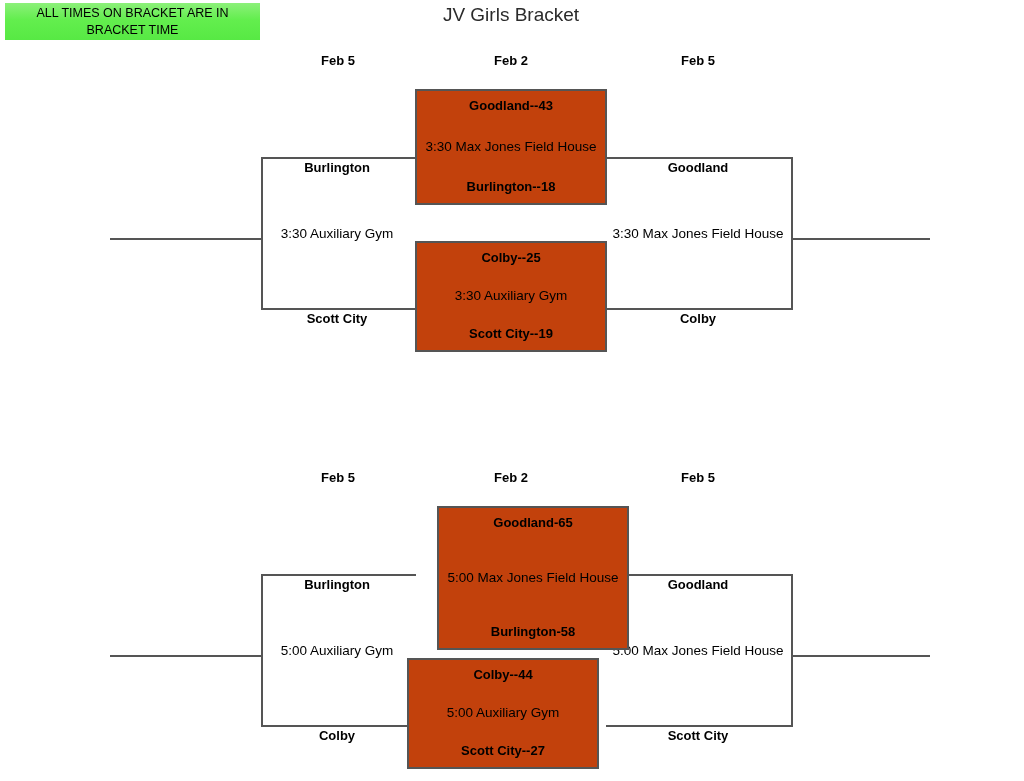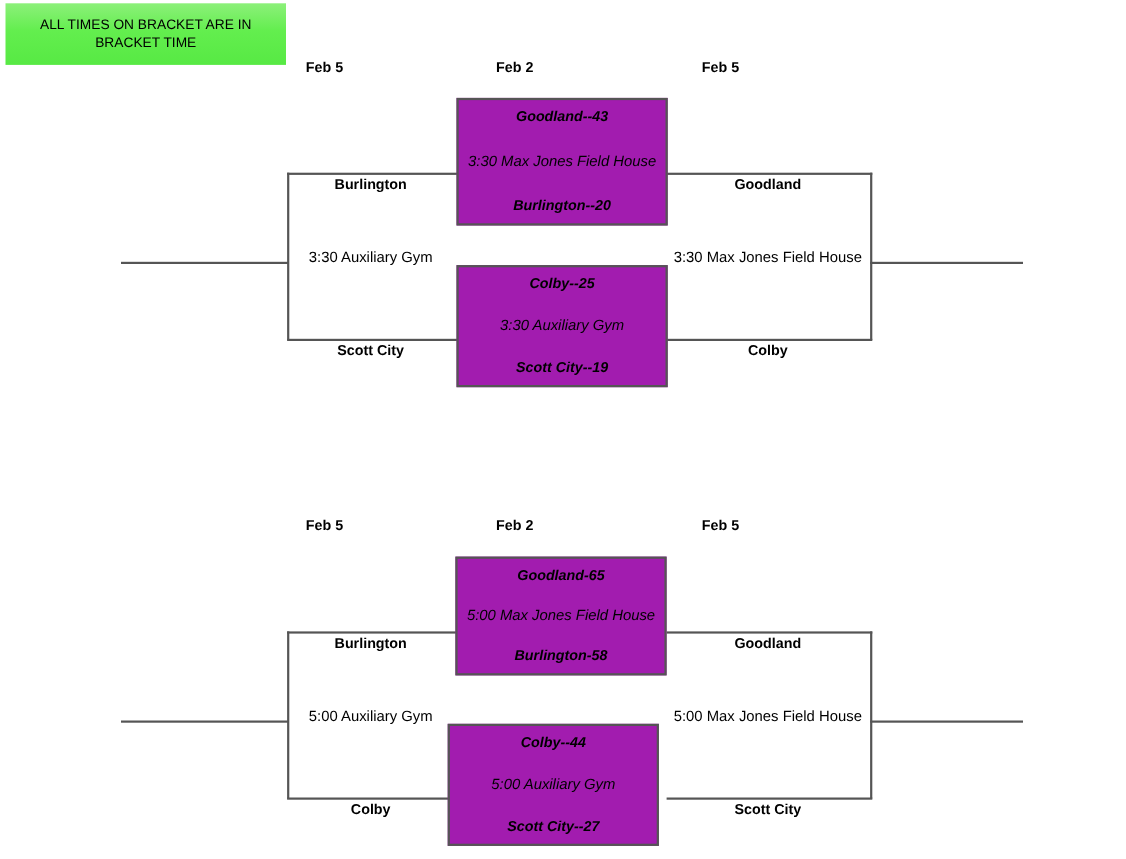--- a/index.html
+++ b/index.html
@@ -23,21 +23,21 @@
     width: 1024px;
     height: 781px;
   }
 
   
   .notice {
     position: absolute;
     left: 5px;
     top: 3px;
     width: 255px;
-    height: 56px;
+    height: 37px;
     background: linear-gradient(to bottom, #8cf07a 0%, #63ee4e 45%, #57e944 100%);
     display: flex;
     flex-direction: column;
     align-items: center;
     justify-content: center;
     text-align: center;
     font-size: 12.5px;
     line-height: 17px;
     color: #000;
   }
@@ -50,21 +50,21 @@
     text-align: center;
     font-size: 19px;
     color: #2b2b2b;
     white-space: nowrap;
   }
 
   
   .round-date {
     position: absolute;
     width: 120px;
-    text-align: left;
+    text-align: center;
     font-size: 13px;
     font-weight: bold;
     color: #000;
   }
 
   
   .hline {
     position: absolute;
     height: 0;
     border-top: 2px solid #555555;
@@ -72,28 +72,27 @@
   .vline {
     position: absolute;
     width: 0;
     border-left: 2px solid #555555;
   }
 
   
   .game-box {
     position: absolute;
     border: 2px solid #555555;
-    background: #a21caf;
+    background: #c2410c;
     box-sizing: border-box;
     display: flex;
     flex-direction: column;
     justify-content: space-between;
     align-items: center;
     padding: 7px 4px 9px 4px;
-    font-style: italic;
   }
   .game-box .team {
     font-size: 13px;
     font-weight: bold;
     white-space: nowrap;
   }
   .game-box .venue {
     font-size: 13.5px;
     font-weight: normal;
     white-space: nowrap;
@@ -120,20 +119,21 @@
 </head>
 <body>
 
 <div class="stage">
 
   <div class="notice">
     <span>ALL TIMES ON BRACKET ARE IN</span>
     <span>BRACKET TIME</span>
   </div>
 
+  <div class="bracket-title" style="left:361px; top:4px;">JV Girls Bracket</div>
 
   <div class="round-date" style="left:278px; top:53px;">Feb 5</div>
   <div class="round-date" style="left:451px; top:53px;">Feb 2</div>
   <div class="round-date" style="left:638px; top:53px;">Feb 5</div>
 
   <div class="arm-team" style="left:242px; top:140px;">Burlington</div>
   <div class="arm-team" style="left:242px; top:291px;">Scott City</div>
   <div class="arm-venue" style="left:222px; top:226px;">3:30 Auxiliary Gym</div>
 
   <div class="hline" style="left:110px; top:238px; width:152px;"></div>
@@ -146,21 +146,21 @@
   <div class="hline" style="left:606px; top:157px; width:187px;"></div>
   <div class="hline" style="left:606px; top:308px; width:187px;"></div>
 
   <div class="arm-team" style="left:603px; top:140px;">Goodland</div>
   <div class="arm-team" style="left:603px; top:291px;">Colby</div>
   <div class="arm-venue" style="left:583px; top:226px;">3:30 Max Jones Field House</div>
 
   <div class="game-box" style="left:415px; top:89px; width:192px; height:116px;">
     <div class="team">Goodland--43</div>
     <div class="venue">3:30 Max Jones Field House</div>
-    <div class="team">Burlington--20</div>
+    <div class="team">Burlington--18</div>
   </div>
 
   <div class="game-box" style="left:415px; top:241px; width:192px; height:111px;">
     <div class="team">Colby--25</div>
     <div class="venue">3:30 Auxiliary Gym</div>
     <div class="team">Scott City--19</div>
   </div>
 
 
   <div class="round-date" style="left:278px; top:470px;">Feb 5</div>
@@ -178,21 +178,21 @@
 
   <div class="hline" style="left:791px; top:655px; width:139px;"></div>
   <div class="vline" style="left:791px; top:574px; height:152px;"></div>
   <div class="hline" style="left:606px; top:574px; width:187px;"></div>
   <div class="hline" style="left:606px; top:725px; width:187px;"></div>
 
   <div class="arm-team" style="left:603px; top:557px;">Goodland</div>
   <div class="arm-team" style="left:603px; top:708px;">Scott City</div>
   <div class="arm-venue" style="left:583px; top:643px;">5:00 Max Jones Field House</div>
 
-  <div class="game-box" style="left:414px; top:506px; width:192px; height:108px;">
+  <div class="game-box" style="left:437px; top:506px; width:192px; height:144px;">
     <div class="team">Goodland-65</div>
     <div class="venue">5:00 Max Jones Field House</div>
     <div class="team">Burlington-58</div>
   </div>
 
   <div class="game-box" style="left:407px; top:658px; width:192px; height:111px;">
     <div class="team">Colby--44</div>
     <div class="venue">5:00 Auxiliary Gym</div>
     <div class="team">Scott City--27</div>
   </div>

